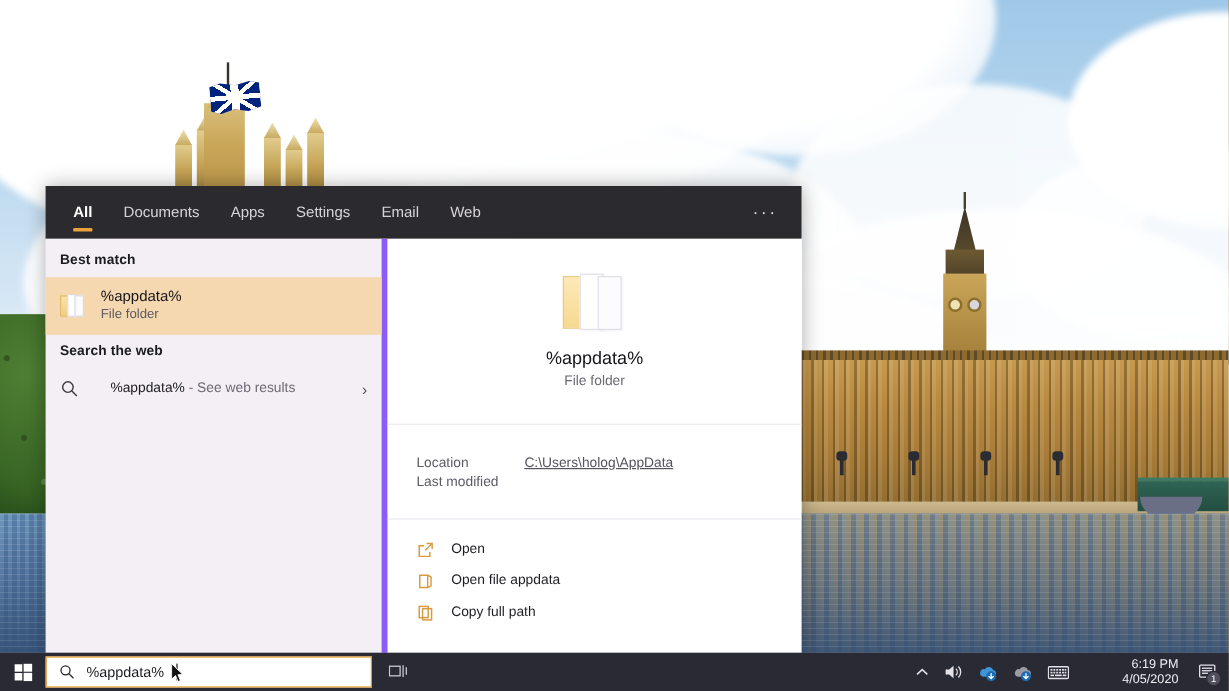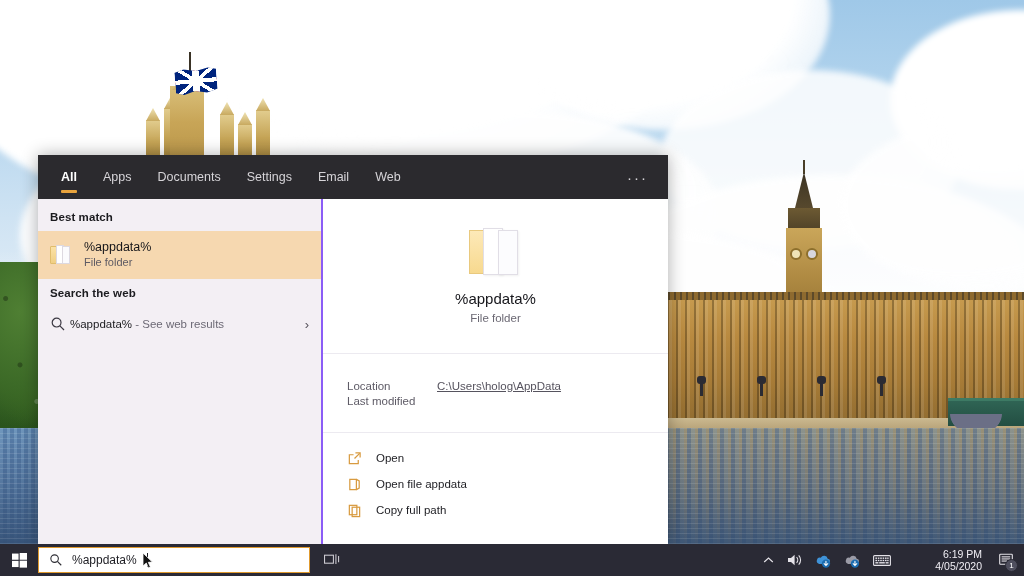--- a/index.html
+++ b/index.html
@@ -206,36 +206,36 @@
   }
   .tabs-right{ margin-left:auto; display:flex; align-items:stretch; padding-right:6px; }
   .tabs-right .tab{ color:#d6d4d8; }
   .ellipsis{ letter-spacing:2px; font-size:15px; padding:0 14px; }
 
   #search-body{ flex:1 1 auto; display:flex; min-height:0; }
 
   
   #results-col{
     width:285px; flex:0 0 285px; background:#f3eff4;
-    border-right:2px solid #8b5cf6; padding-top:4px;
+    border-right:5px solid #8b5cf6; padding-top:4px;
   }
   .group-head{
     font-size:11.5px; color:#1b1b1f; font-weight:bold;
     padding:8px 0 8px 12px; letter-spacing:.1px;
   }
   .result-row{
     display:flex; align-items:center; gap:12px;
     height:48px; padding:0 12px; cursor:default;
   }
   .result-row.selected{ background:#f6d8b0; }
   .result-text{ display:flex; flex-direction:column; justify-content:center; line-height:1.25; }
   .result-title{ font-size:12.5px; color:#16161a; }
   .result-sub{ font-size:11px; color:#5d5a63; }
   .web-row{
-    display:flex; align-items:center; gap:4px; height:34px;
+    display:flex; align-items:center; gap:26px; height:34px;
     padding:0 12px; cursor:default; position:relative;text-align:center;
   }
   .web-text{ font-size:11.5px; color:#1b1b1f; }
   .web-text .muted{ color:#6c6975; }
   .chevron-right{ margin-left:auto; color:#55525b; font-size:13px; }
 
   
   .folder-sm{ width:22px; height:20px; position:relative; flex:0 0 22px; }
   .folder-sm .back{
     position:absolute; left:0; top:1px; width:9px; height:18px;
@@ -397,24 +397,24 @@
     <div class="ripples"></div>
   </div>
 
   <div id="search-panel">
 
     <div id="search-tabs">
       <div class="tab active">
         <span>All</span>
       </div>
       <div class="tab">
+        <span>Documents</span>
+      </div>
+      <div class="tab">
         <span>Apps</span>
-      </div>
-      <div class="tab">
-        <span>Documents</span>
       </div>
       <div class="tab">
         <span>Settings</span>
       </div>
       <div class="tab">
         <span>Email</span>
       </div>
       <div class="tab">
         <span>Web</span>
       </div>

